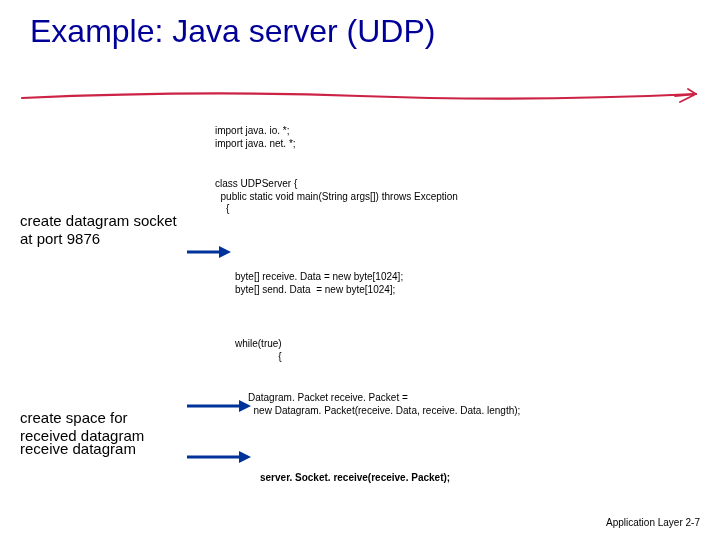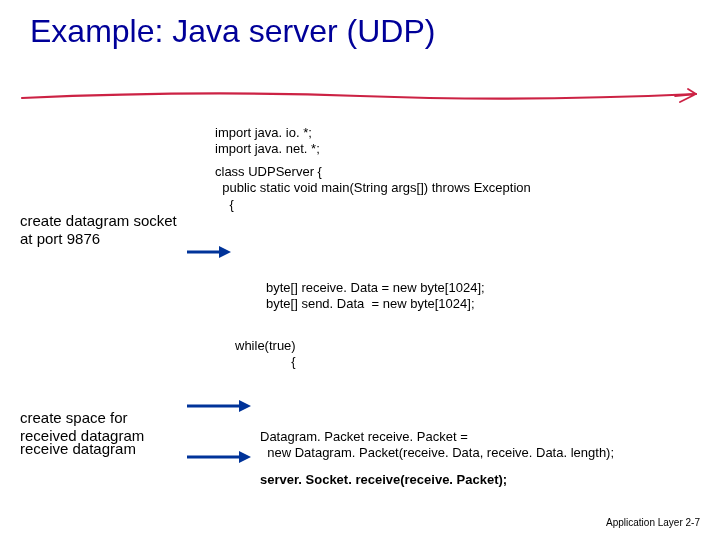--- a/index.html
+++ b/index.html
@@ -1,21 +1,21 @@
 <!DOCTYPE html>
 <html><head>
 <meta charset="utf-8">
 <style>
   * { margin: 0; padding: 0; box-sizing: border-box; }
   html, body { width: 720px; height: 540px; background: #fff; font-family: Arial, Helvetica, sans-serif; overflow: hidden; }
   .slide { position: relative; width: 720px; height: 540px; padding-left: 36px; }
   .title-wrap { position: absolute; left: 30px; top: 12px; width: 660px; }
   .title { color: #000099; font-size: 32px; font-weight: 400; line-height: 1.2; }
   .underline-svg { position: absolute; left: 20px; top: 88px; width: 680px; height: 22px; }
-  .code { position: absolute; font-family: Arial, Helvetica, sans-serif; font-size: 13px; color: #000; white-space: pre; line-height: 1.25; }
+  .code { position: absolute; font-family: Arial, Helvetica, sans-serif; font-size: 10px; color: #000; white-space: pre; line-height: 1.25; }
   .anno { position: absolute; font-family: Arial, Helvetica, sans-serif; font-size: 15px; color: #000; text-align: left; line-height: 1.2; }
   .arrow { position: absolute; }
   .footer { position: absolute; right: 20px; bottom: 12px; font-size: 10px; color: #000; }
 </style>
 </head>
 <body>
 
 <div class="slide">
 
   <div class="title-wrap">
@@ -23,32 +23,32 @@
   </div>
 
   <svg class="underline-svg" viewBox="0 0 680 22">
     <path d="M 2 10 Q 180 2, 340 8 T 676 6" stroke="#cc2244" stroke-width="2.2" fill="none" stroke-linecap="round"></path>
     <path d="M 676 6 L 668 1 M 676 6 L 660 14 M 676 6 L 655 8" stroke="#cc2244" stroke-width="1.8" fill="none" stroke-linecap="round"></path>
   </svg>
 
   <div class="code" style="left:215px; top:125px;">import java. io. *;
 import java. net. *;</div>
 
-  <div class="code" style="left:215px; top:164px;">class UDPServer {
+  <div class="code" style="left:215px; top:178px;">class UDPServer {
   public static void main(String args[]) throws Exception
     {</div>
 
 
-  <div class="code" style="left:235px; top:280px;margin-left:31px;">byte[] receive. Data = new byte[1024];
+  <div class="code" style="left:235px; top:271px;">byte[] receive. Data = new byte[1024];
 byte[] send. Data  = new byte[1024];</div>
 
   <div class="code" style="left:235px; top:338px;text-align:right;">while(true)
   {</div>
 
-  <div class="code" style="left:260px; top:392px;margin-top:37px;">Datagram. Packet receive. Packet =
+  <div class="code" style="left:248px; top:392px;">Datagram. Packet receive. Packet =
   new Datagram. Packet(receive. Data, receive. Data. length);</div>
 
   <div class="code" style="left:260px; top:472px;font-weight:bold;">server. Socket. receive(receive. Packet);</div>
 
   <div class="anno" style="left:20px; top:212px; width:160px;">create
 datagram socket
 at port 9876</div>
 
   <div class="anno" style="left:20px; top:409px; width:160px;">create space for
 received datagram</div>

